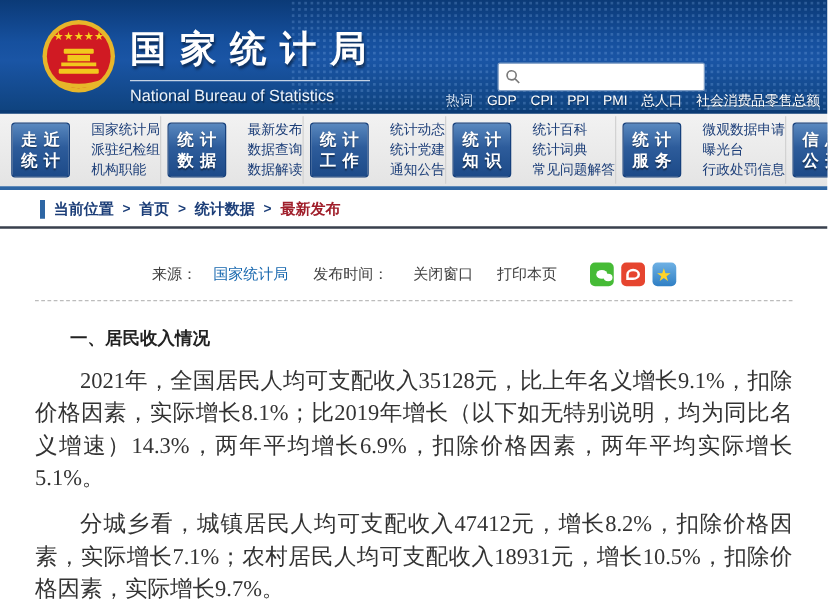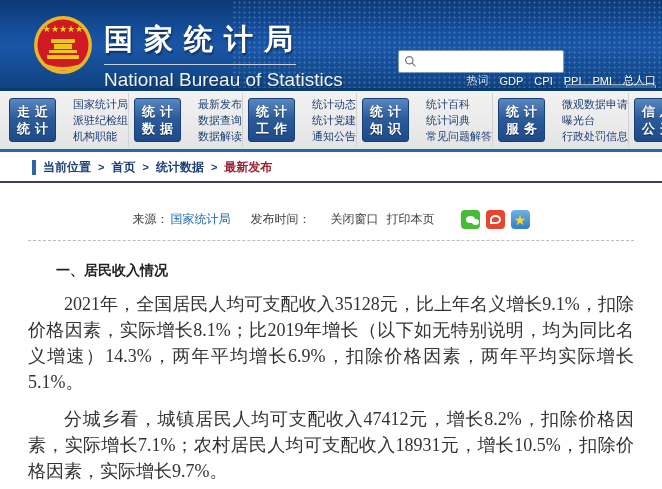--- a/index.html
+++ b/index.html
@@ -19,21 +19,21 @@
     background-size:5px 5px; opacity:.55; pointer-events:none;
   }
   .emblem { position:absolute; left:33px; top:15px; width:60px; height:60px; }
   .brand { position:absolute; left:104px; top:20px; color:#fff; }
   .brand h1 {
     font-size:29px; font-weight:bold; letter-spacing:11px; color:#fff;
     text-shadow:1px 2px 2px rgba(0,0,0,.45); white-space:nowrap;
   }
   .brand .en {
     margin-top:4px; padding-top:4px; border-top:1px solid rgba(255,255,255,.75);
-    font-size:19px; color:#eef4fb; width:192px; white-space:nowrap;
+    font-size:13px; color:#eef4fb; width:192px; white-space:nowrap;
     text-shadow:1px 1px 1px rgba(0,0,0,.4);
   }
   .search-box {
     position:absolute; left:398px; top:50px; width:166px; height:23px;
     background:#fff; border:1px solid #7d9cc4; border-radius:2px;
     display:flex; align-items:center; padding-left:5px;
   }
   .search-box input {
     border:none; outline:none; flex:1; height:18px; font-size:12px; background:transparent;
   }
@@ -94,21 +94,21 @@
   
   .article { padding:0 28px; }
   .article-title {
     margin-top:31px; text-align:center;
     font-size:17px; font-weight:bold; color:#4a7195; letter-spacing:1px;
   }
   .meta-row {
     margin-top:27px; display:flex; justify-content:center; align-items:center;
     gap:20px; font-size:12px; color:#404040; white-space:nowrap;
   }
-  .meta-row .grp { display:flex; align-items:flex-end; gap:2px; }
+  .meta-row .grp { display:flex; align-items:flex-end; gap:13px; }
   .meta-link { color:#1767ae; cursor:pointer; }
   .meta-action { cursor:pointer; margin-right:6px; }
   .share-icons { display:flex; gap:6px; align-items:center; }
   .sicon {
     width:19px; height:19px; border-radius:4px; cursor:pointer;
     display:flex; align-items:center; justify-content:center; position:relative;
   }
   .sicon.wechat { background:#46bb36; }
   .sicon.wechat i {
     width:9px; height:7px; background:#fff; border-radius:50%; display:block; position:relative;
@@ -171,20 +171,21 @@
       <span>高级</span>
     </div>
 
     <div class="hot-words">
       <span class="hw-label">热词</span>
       <span>GDP</span>
       <span>CPI</span>
       <span>PPI</span>
       <span>PMI</span>
       <span>总人口</span>
+      <span>社会消费品零售总额</span>
     </div>
   </div>
 
   <div class="navbar">
 
     <div class="nav-group">
       <div class="nav-btn">
         <span>走近</span>
         <span>统计</span>
       </div>

